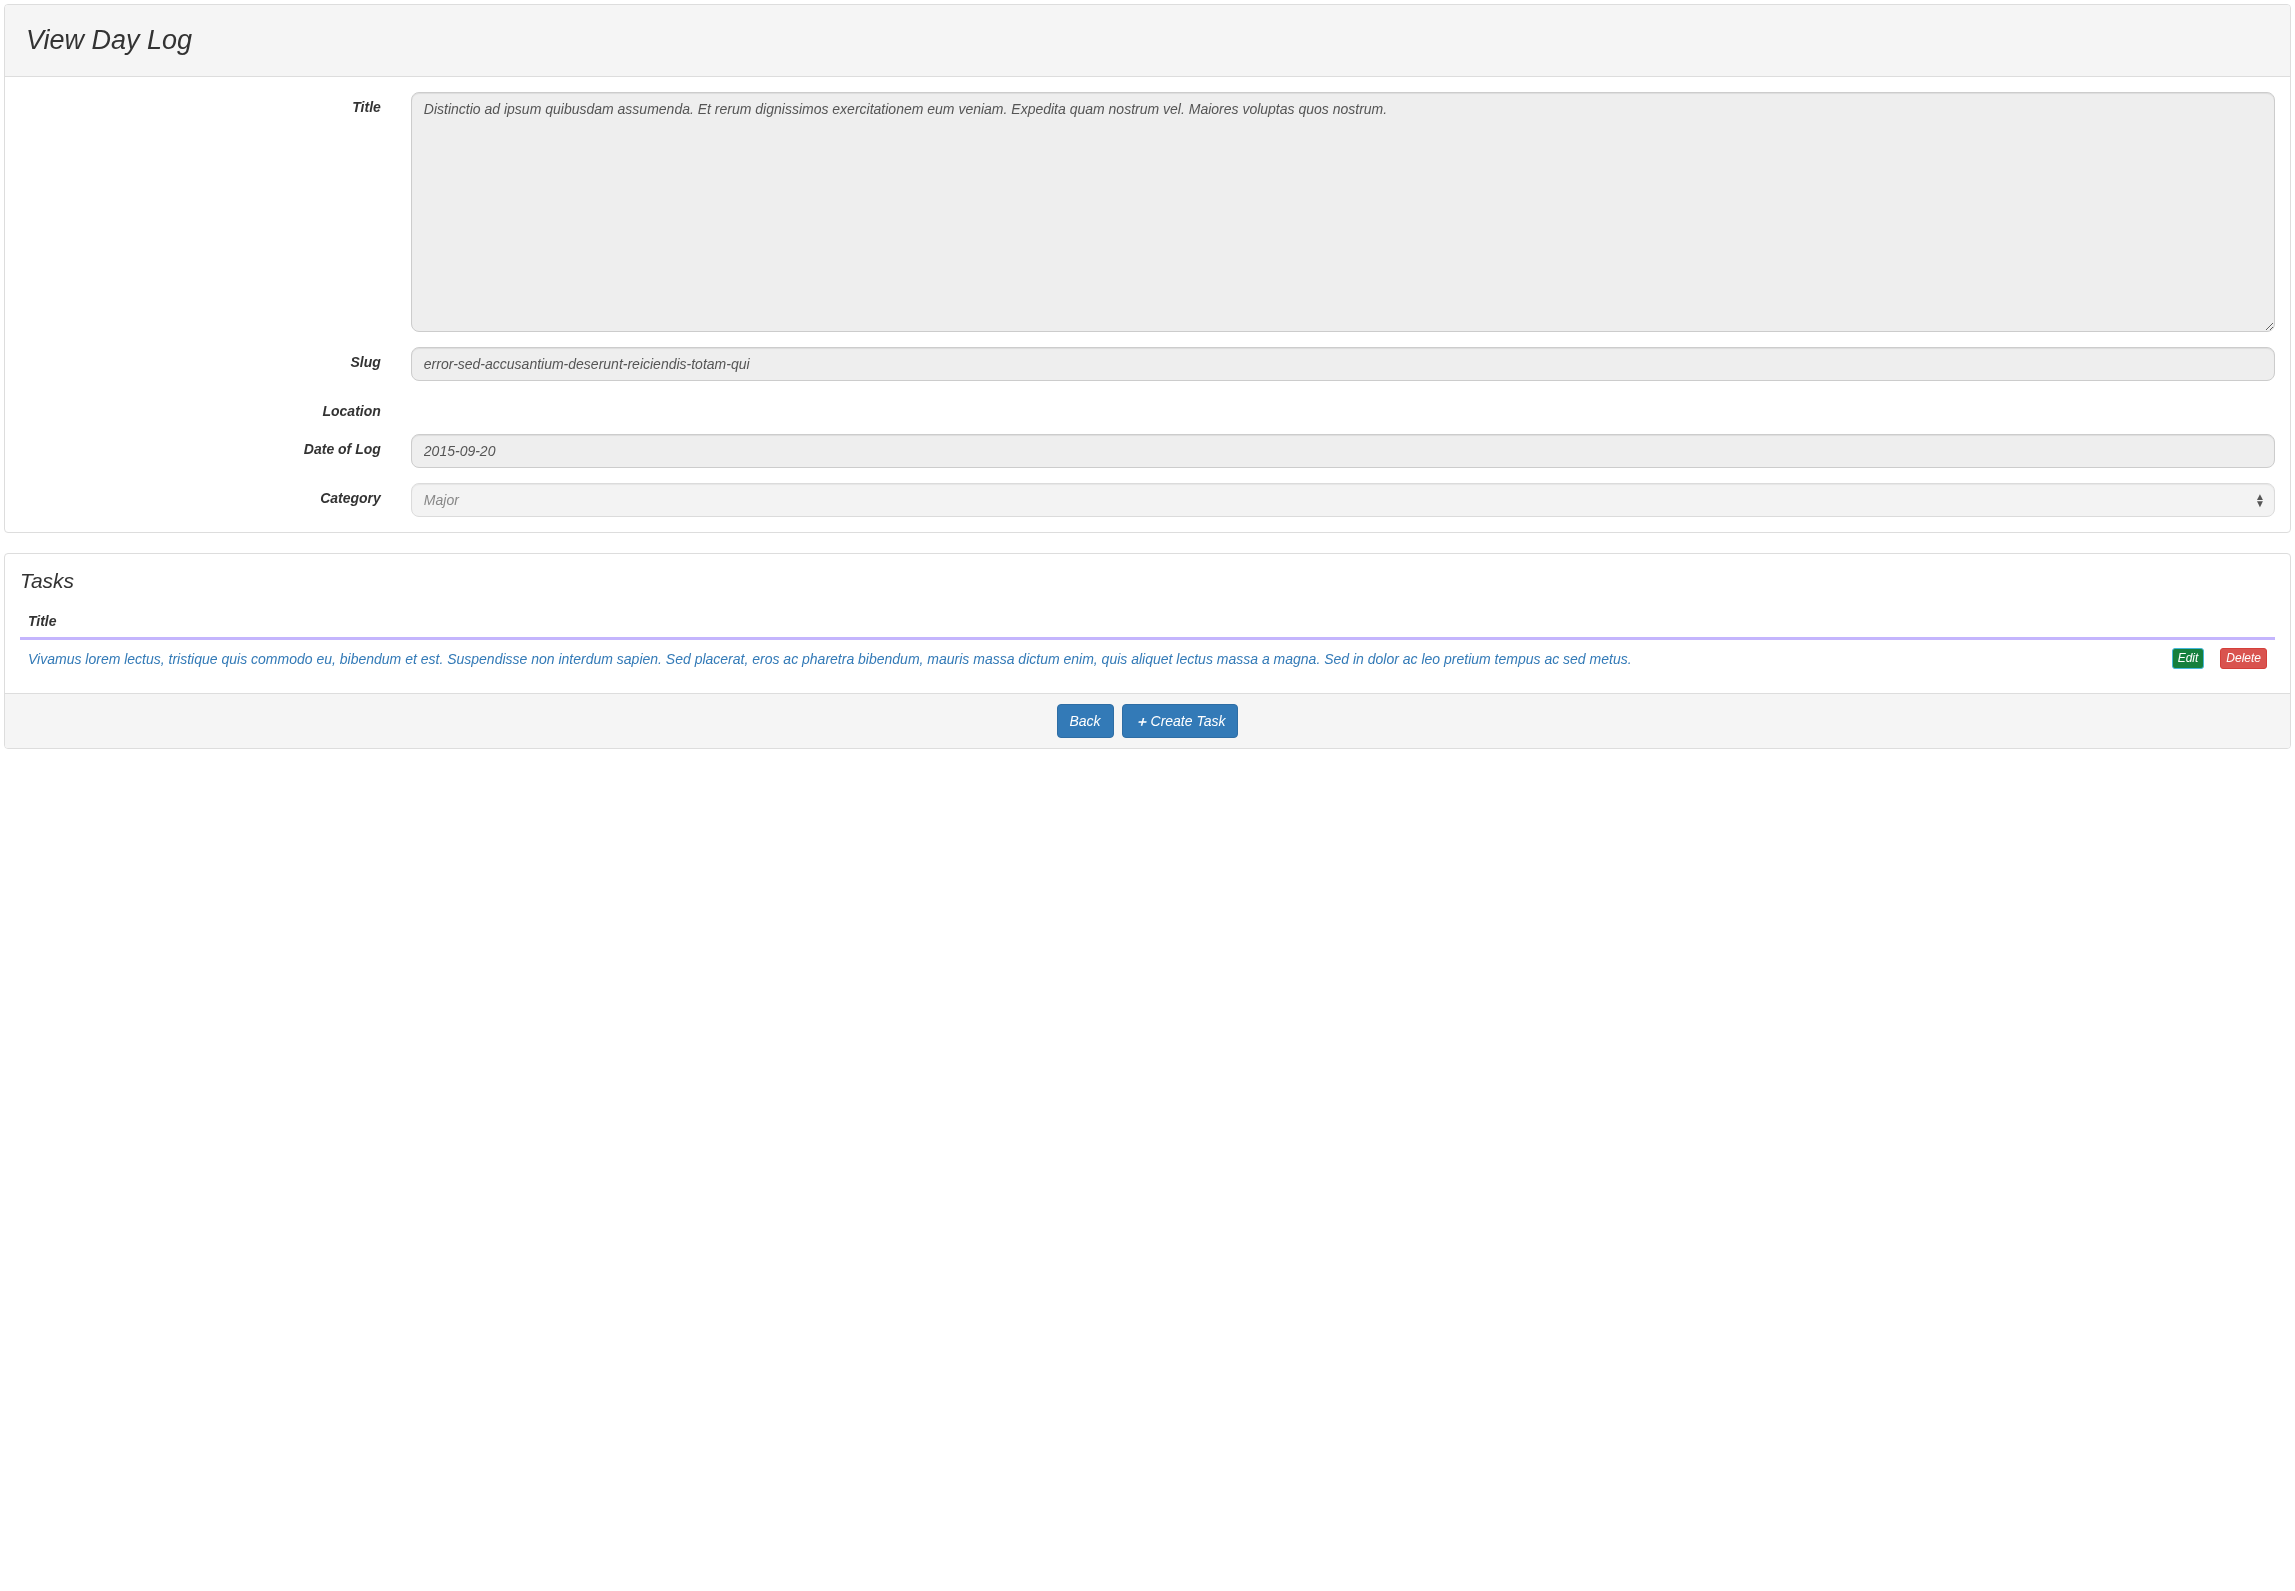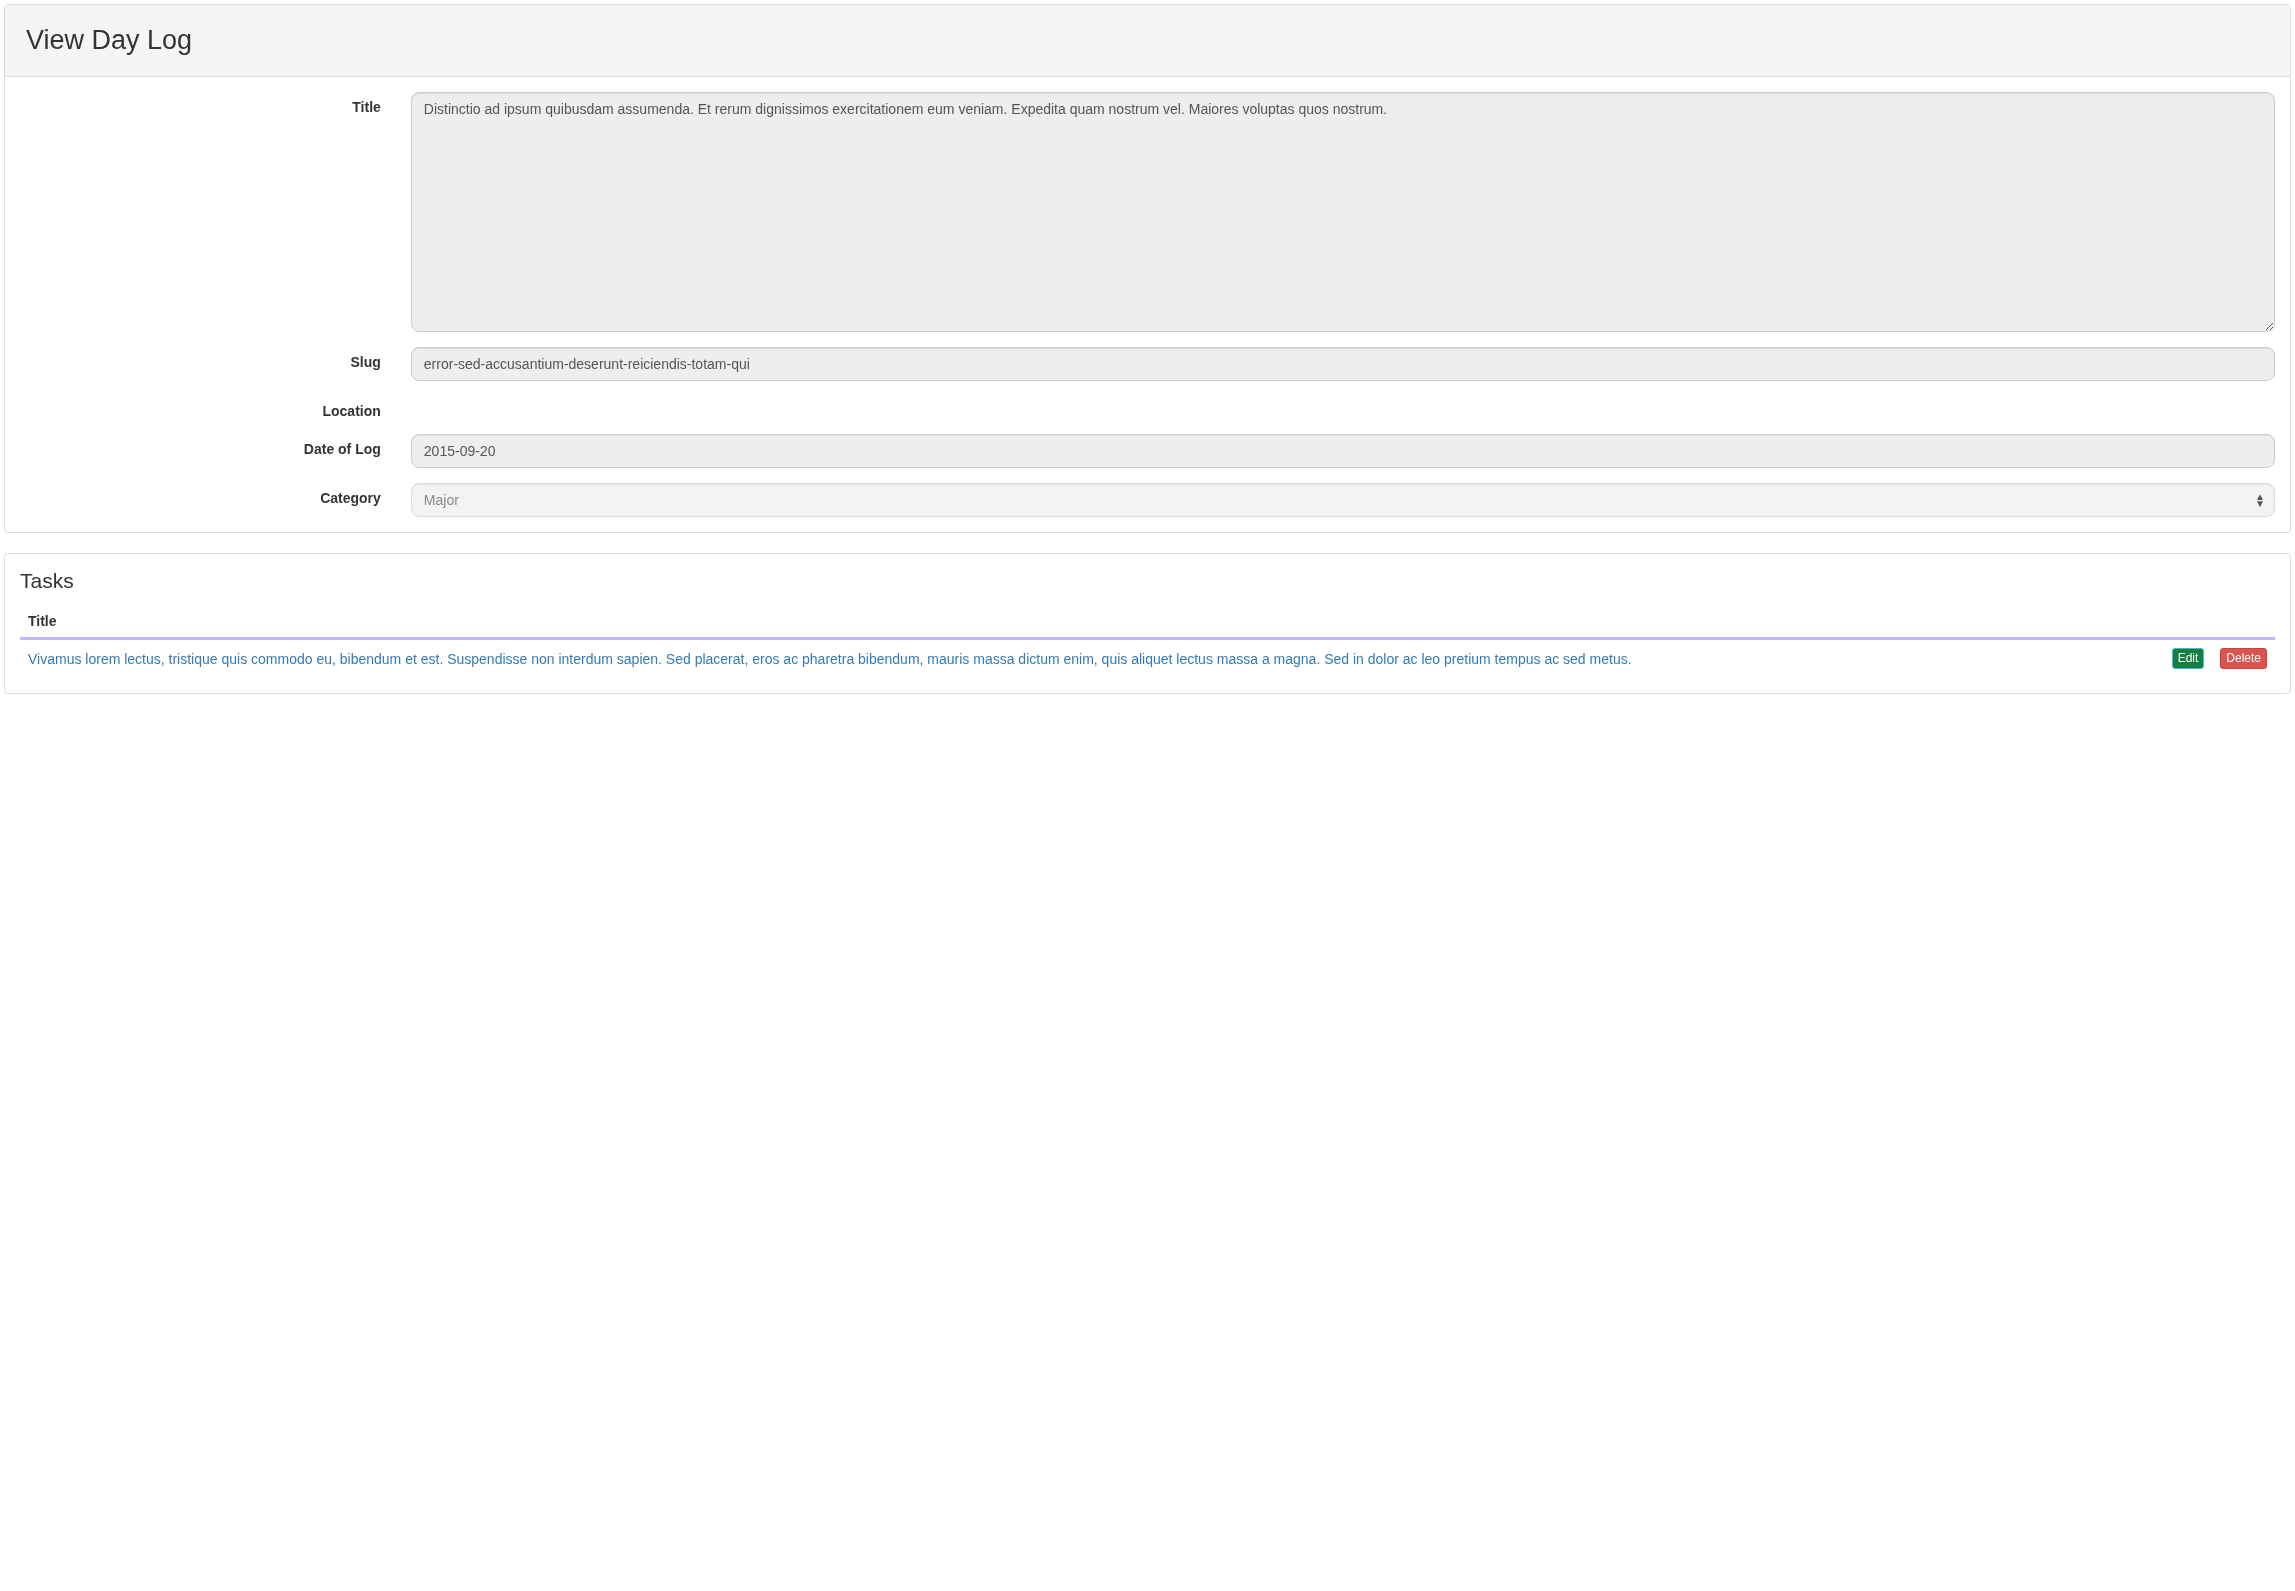--- a/index.html
+++ b/index.html
@@ -1,15 +1,15 @@
 <!DOCTYPE html>
 <html><head>
 <meta charset="utf-8">
 <style>
-  * { box-sizing: border-box; }
+  * { box-sizing: border-box; font-style: italic; }
   body {
     margin: 0;
     padding: 0;
     font-family: "Helvetica Neue", Helvetica, Arial, sans-serif;
     font-size: 14px;
     color: #333;
     background: #fff;
   }
   .panel {
     border: 1px solid #ddd;
@@ -220,13 +220,19 @@
           <td class="actions">
             <a class="btn btn-info btn-xs">Edit</a>
           </td>
           <td class="actions">
             <a class="btn btn-danger btn-xs">Delete</a>
           </td>
         </tr>
       </tbody>
     </table>
   </div>
+  <div class="panel-footer">
+    <a class="btn btn-primary">Back</a>
+    <a class="btn btn-primary">
+      <span class="plus-icon">＋</span><span>Create Task</span>
+    </a>
+  </div>
 </div>
 
 </body></html>

